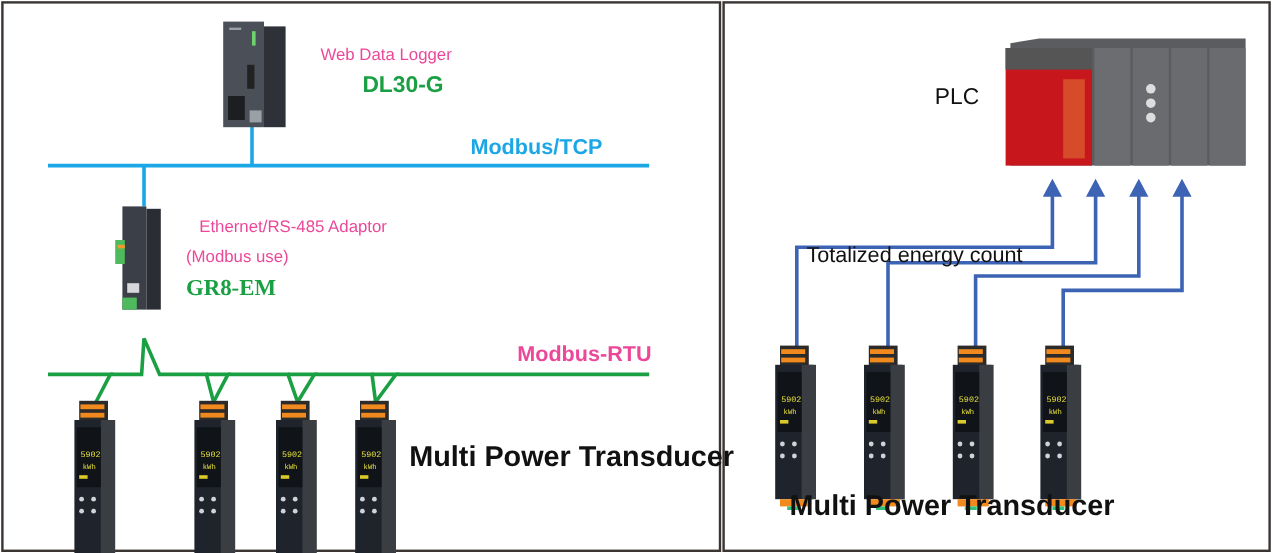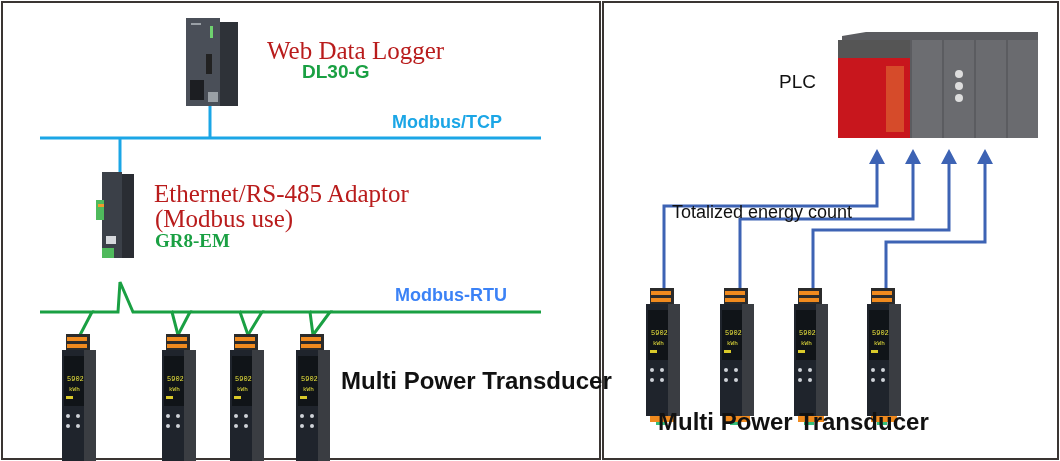--- a/index.html
+++ b/index.html
@@ -2,24 +2,24 @@
 <html><head>
   <meta charset="utf-8">
   <style>
     html, body { margin: 0; padding: 0; background: #ffffff; }
     body { width: 1060px; height: 461px; position: relative; overflow: hidden; font-family: "Liberation Sans", sans-serif; }
     .panel { position: absolute; border: 2px solid #3a3533; box-sizing: border-box; background: #fff; }
     #panel-left { left: 1px; top: 1px; width: 600px; height: 459px; }
     #panel-right { left: 602px; top: 1px; width: 457px; height: 459px; }
     svg.wires { position: absolute; left: 0; top: 0; }
     .lbl { position: absolute; white-space: nowrap; line-height: 1; }
-    .dev-name { font-size: 25px; color: #b91c1c; font-family: Liberation Serif, serif; }
+    .dev-name { font-size: 14px; color: #ec4899; }
     .dev-model { font-size: 19px; font-weight: bold; color: #1aa043; }
     .bus-tcp { font-size: 18px; font-weight: bold; color: #1ba6e6; }
-    .bus-rtu { font-size: 18px; font-weight: bold; color: #3b82f6; }
+    .bus-rtu { font-size: 18px; font-weight: bold; color: #ec4899; margin-left: 36px; }
     .group { font-size: 24px; font-weight: bold; color: #111; }
     .plc-label { font-size: 19px; color: #111; text-align: right; }
     .note { font-size: 18px; color: #111; }
   </style>
 </head>
 <body>
 
 <div class="panel" id="panel-left"></div>
 
 <div class="panel" id="panel-right"></div>
@@ -113,21 +113,21 @@
   <use href="#transducer" x="640" y="288"></use>
   <use href="#transducer" x="714" y="288"></use>
   <use href="#transducer" x="788" y="288"></use>
   <use href="#transducer" x="861" y="288"></use>
 </svg>
 
 <div class="lbl dev-name" style="left:267px;top:38px;">Web Data Logger</div>
 <div class="lbl dev-model" style="left:267px;top:62px;margin-left:35px;">DL30-G</div>
 <div class="lbl bus-tcp" style="left:392px;top:113px;text-align:center;">Modbus/TCP</div>
 
-<div class="lbl dev-name" style="left:154px;top:181px;">Ethernet/RS-485 Adaptor</div>
+<div class="lbl dev-name" style="left:166px;top:181px;">Ethernet/RS-485 Adaptor</div>
 <div class="lbl dev-name" style="left:155px;top:206px;">(Modbus use)</div>
 <div class="lbl dev-model" style="left:155px;top:231px;font-family:Liberation Serif, serif;">GR8-EM</div>
 <div class="lbl bus-rtu" style="left:395px;top:286px;">Modbus-RTU</div>
 
 <div class="lbl group" style="left:341px;top:369px;">Multi Power Transducer</div>
 
 <div class="lbl plc-label" style="left:779px;top:72px;">PLC</div>
 <div class="lbl note" style="left:672px;top:177px;margin-top:26px;">Totalized energy count</div>
 <div class="lbl group" style="left:658px;top:410px;">Multi Power Transducer</div>
 

